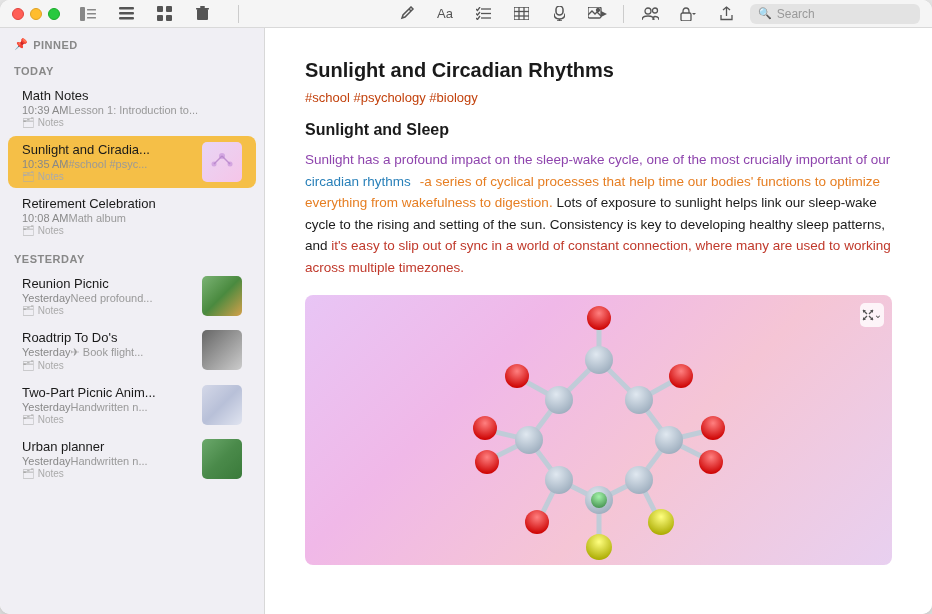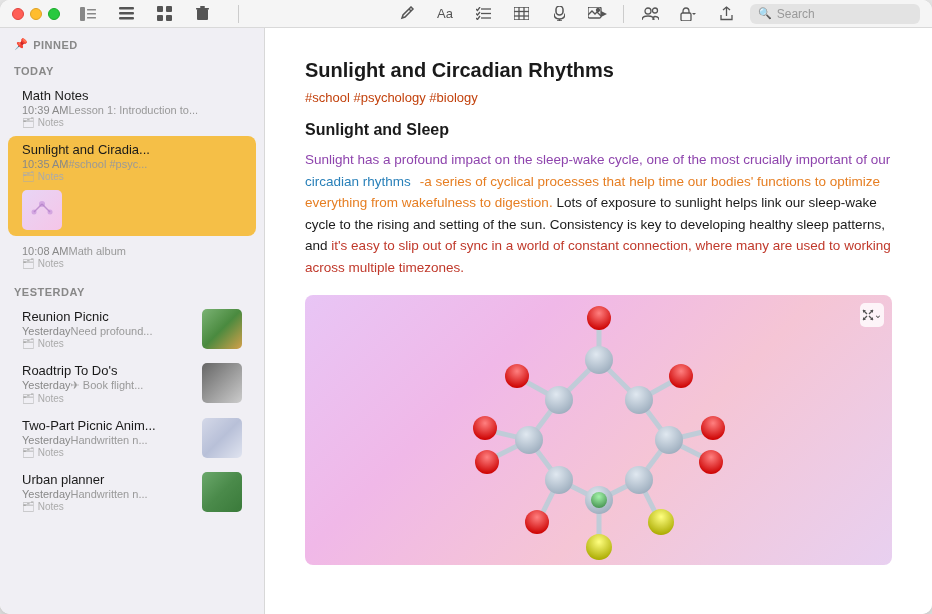--- a/index.html
+++ b/index.html
@@ -142,21 +142,20 @@
       padding: 6px 14px;
       cursor: pointer;
       border-radius: 8px;
       margin: 1px 8px;
       display: flex;
       align-items: flex-start;
       gap: 8px;
     }
     .note-item.selected {
       background: #f5bf47;
-      flex-direction: column;
     }
 
     .note-content { flex: 1; min-width: 0; }
     .note-title {
       font-size: 13px;
       font-weight: 400;
       color: #1a1a1a;
       white-space: nowrap;
       overflow: hidden;
       text-overflow: ellipsis;
@@ -490,20 +489,21 @@
             <circle cx="10" cy="20" r="2.5" fill="rgba(200,150,220,0.7)"></circle>
             <circle cx="26" cy="20" r="2.5" fill="rgba(200,150,220,0.7)"></circle>
             <line x1="18" y1="12" x2="10" y2="20" stroke="rgba(180,130,200,0.8)" stroke-width="1.5"></line>
             <line x1="18" y1="12" x2="26" y2="20" stroke="rgba(180,130,200,0.8)" stroke-width="1.5"></line>
           </svg>
         </div>
       </div>
 
       <div class="note-item">
         <div class="note-content">
+          <div class="note-title">Retirement Celebration</div>
           <div class="note-meta">
             <span class="note-time">10:08 AM</span>
             <span class="note-preview">Math album</span>
           </div>
           <div class="note-folder">
             <span>🗂</span>
             <span>Notes</span>
           </div>
         </div>
       </div>

